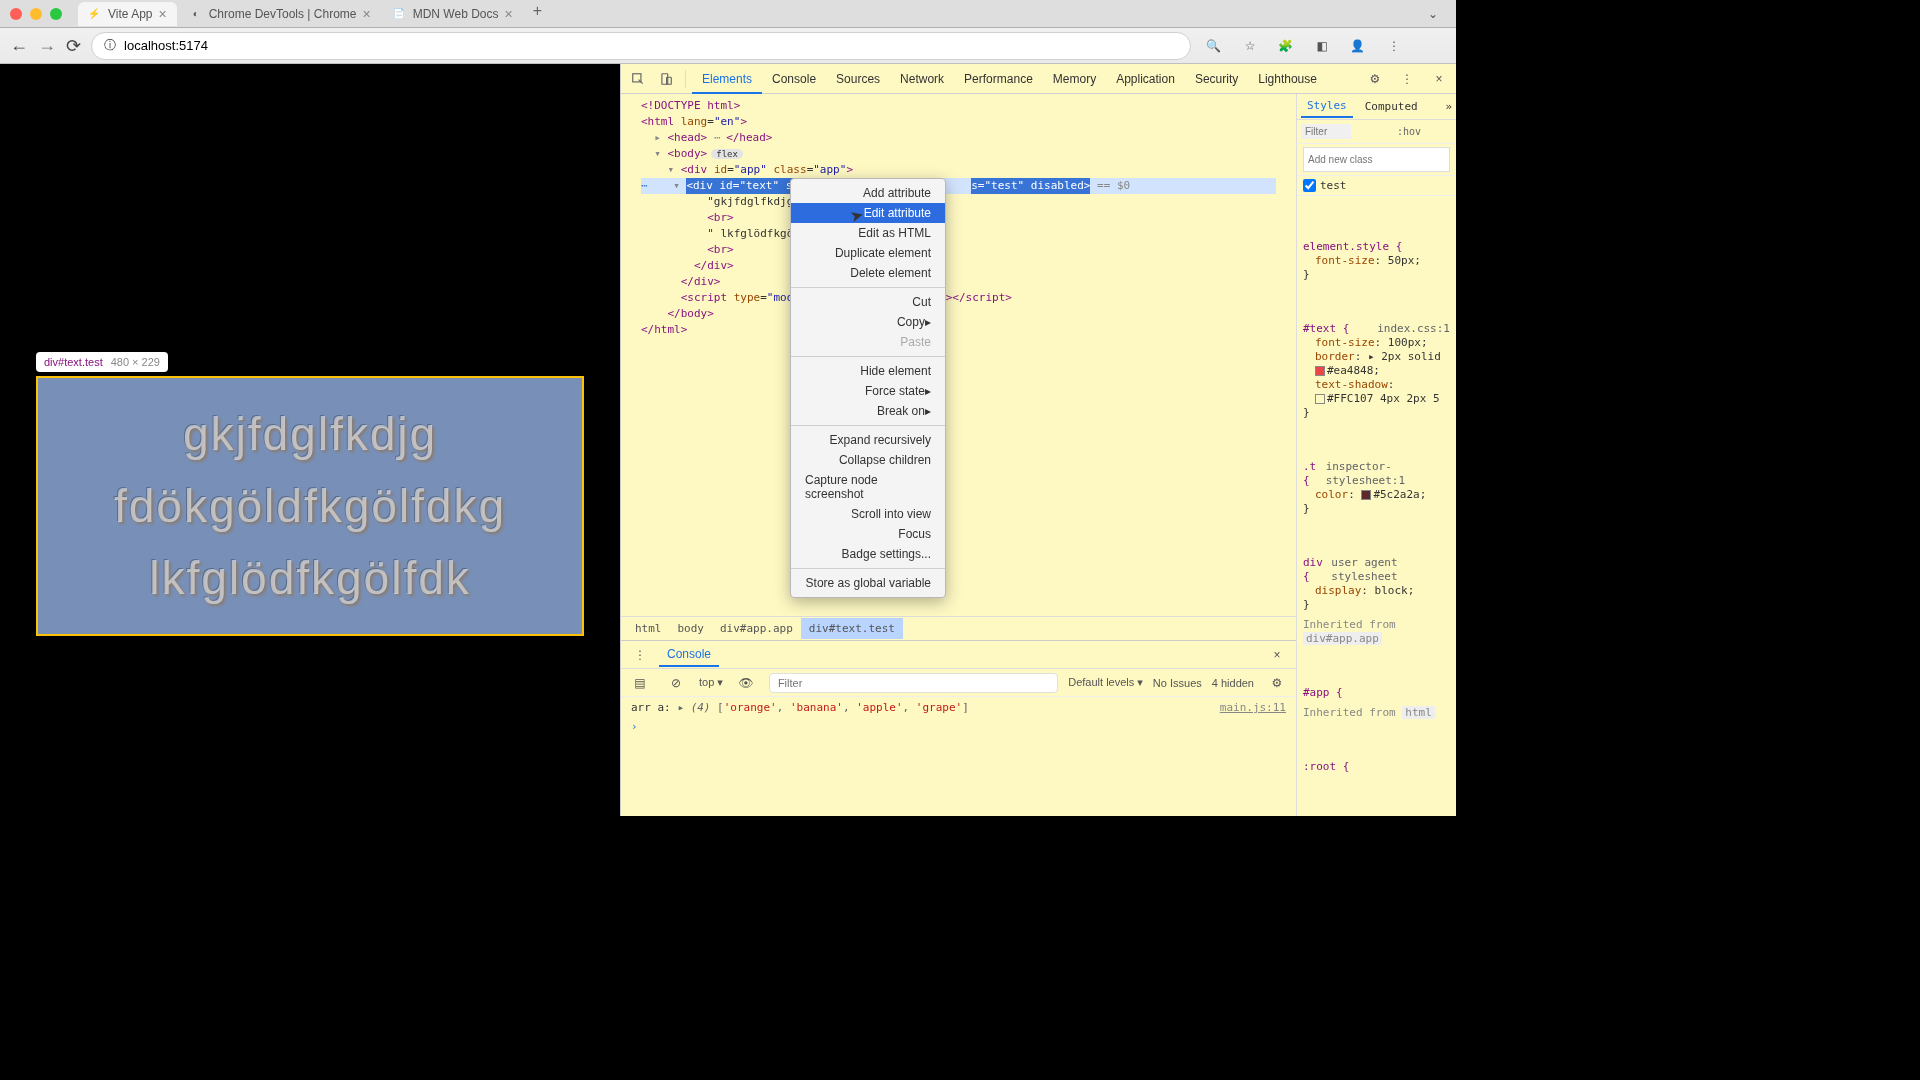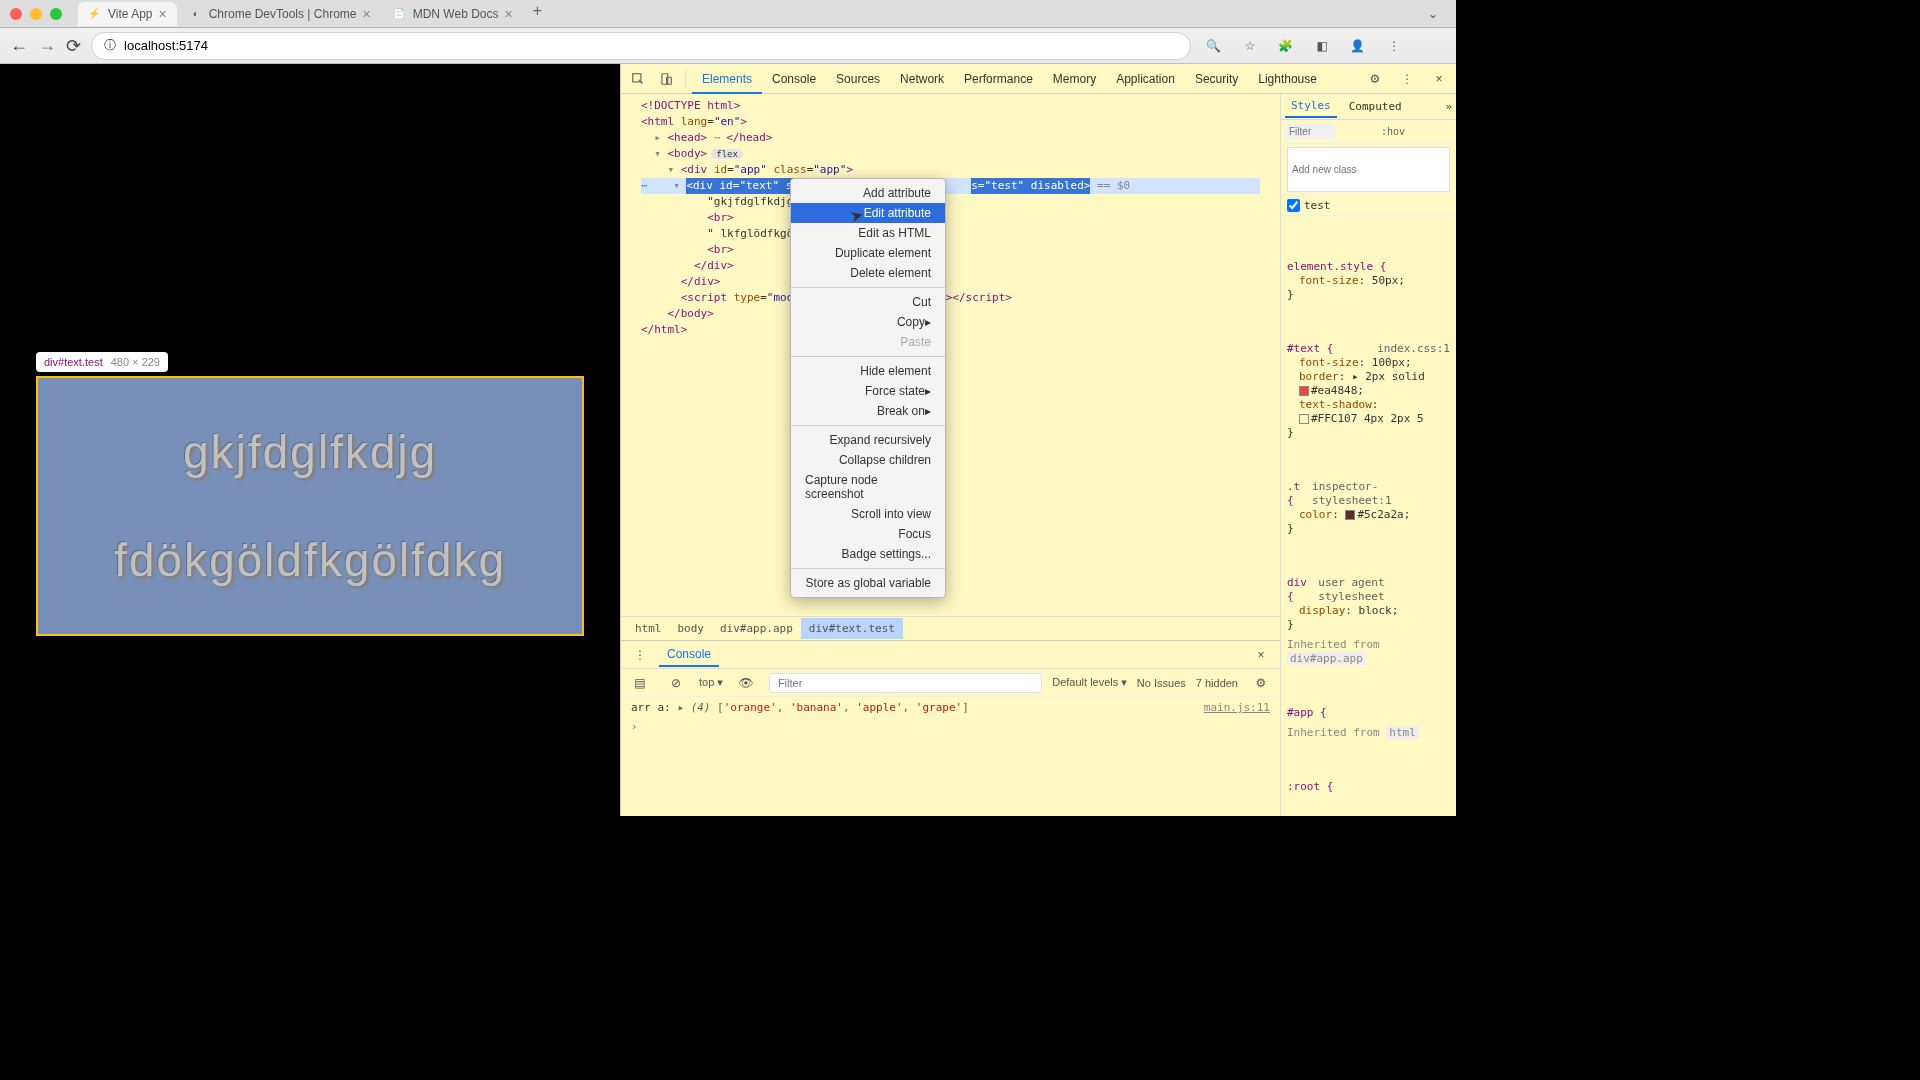--- a/index.html
+++ b/index.html
@@ -58,21 +58,21 @@
 .dom .row { white-space: pre; }
 .dom .flexbadge { background: #e4e4e4; color: #333; border-radius: 8px; padding: 0 5px; font-size: 9px; margin-left: 4px; }
 .dom .tri { color: #888; }
 .dom .dots { color: #888; letter-spacing: -1px; }
 .dom .highlight-row { background: #d2e4fd; }
 
 .breadcrumb { height: 24px; border-top: 1px solid #ddd; display: flex; align-items: center; padding-left: 6px; font-size: 11px; gap: 0; }
 .breadcrumb span { padding: 4px 8px; color: #555; }
 .breadcrumb span.sel { background: #b8d4ff; }
 
-.sidebar { width: 176px; border-left: 1px solid #ddd; display: flex; flex-direction: column; font-size: 11px; }
+.sidebar { width: 160px; border-left: 1px solid #ddd; display: flex; flex-direction: column; font-size: 11px; }
 .sb-tabs { height: 26px; display: flex; align-items: center; border-bottom: 1px solid #ddd; gap: 6px; padding: 0 4px; }
 .sb-tabs .stab { padding: 4px 6px; }
 .sb-tabs .stab.active { border-bottom: 2px solid #1a73e8; color: #1a73e8; }
 .sb-filter { display: flex; gap: 4px; padding: 4px; border-bottom: 1px solid #eee; }
 .sb-filter input { width: 50px; font-size: 10px; background: #f0f0f0; border: none; padding: 2px 4px; }
 .sb-filter .pill { font-size: 10px; color: #666; padding: 2px 4px; margin-left: 38px; }
 .sb-add { border-bottom: 1px solid #eee; padding: 3px 6px; font-size: 10px; color: #888; }
 .sb-cls { padding: 3px 6px; border-bottom: 1px solid #eee; }
 .sb-cls label { display: flex; gap: 4px; align-items: center; }
 .styles { flex: 1; padding: 4px 6px; overflow: hidden; line-height: 14px; }
@@ -162,20 +162,21 @@
 <div class="main">
 
   <div class="page">
     <div class="inspect-tooltip">
       <span style="color:#881280">div#text.test</span>
       <span class="dim">480 × 229</span>
     </div>
     <div class="rendered">
       <div class="line">gkjfdglfkdjg</div>
       <div class="line">fdökgöldfkgölfdkg</div>
+      <div class="line">lkfglödfkgölfdk</div>
     </div>
   </div>
 
   <div class="devtools">
     <div class="dt-tabs">
       <span class="iconbtn">
         <svg class="ico" viewBox="0 0 24 24" fill="none" stroke="#666" stroke-width="2">
             <rect x="3" y="3" width="14" height="14"></rect>
             <path d="M13 13l7 7"></path>
           </svg>
@@ -228,21 +229,21 @@
             <span class="csp iconbtn">×</span>
           </div>
           <div class="cons-tool">
             <span class="iconbtn">▤</span>
             <span class="iconbtn">⊘</span>
             <span class="pill"><span>top</span> ▾</span>
             <span class="iconbtn">👁</span>
             <input placeholder="Filter" style="">
             <span class="pill"><span>Default levels</span> ▾</span>
             <span class="pill">No Issues</span>
-            <span class="pill">7 hidden</span>
+            <span class="pill">4 hidden</span>
             <span class="iconbtn">⚙</span>
           </div>
           <div class="cons-body mono">
             <div class="cons-row">
               <div>
                 <span>arr a:</span>
                 <span class="cons-arr">▸</span>
                 <span class="cons-arr"><i>(4)</i> [<span class="cons-str">'orange'</span>, <span class="cons-str">'banana'</span>, <span class="cons-str">'apple'</span>, <span class="cons-str">'grape'</span>]</span>
               </div>
               <span class="cons-src">main.js:11</span>
@@ -258,21 +259,21 @@
           <span class="stab">Computed</span>
           <span style="margin-left:auto">»</span>
         </div>
         <div class="sb-filter">
           <input placeholder="Filter" style="">
           <span class="pill">:hov</span>
           <span class="pill">.cls</span>
           <span class="pill">+</span>
           <span class="pill">▦</span>
         </div>
-        <div class="sb-add"><input style="width: 100%; border: 1px solid rgb(221, 221, 221); padding: 16px 4px; font-size: 10px;" placeholder="Add new class"></div>
+        <div class="sb-add"><input style="width: 100%; border: 1px solid rgb(221, 221, 221); padding: 6px 4px; font-size: 10px;" placeholder="Add new class"></div>
         <div class="sb-cls">
             <label>
               <input type="checkbox" checked="" style=""> 
               <span>test</span>
             </label>
           </div>
         <div class="styles" id="styles-host">
             <div class="rule">
               <div class="selhead">
                 <span class="selname">element.style {</span>

